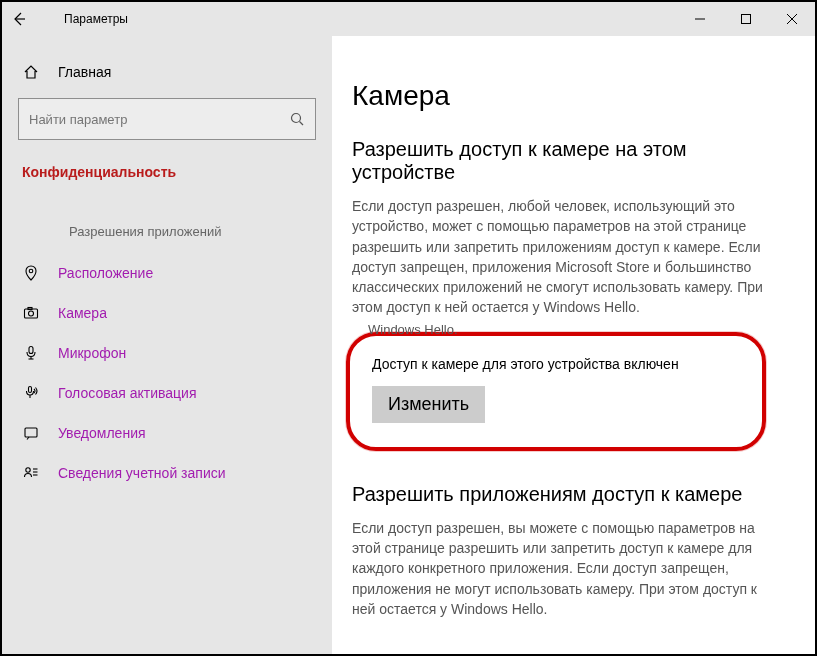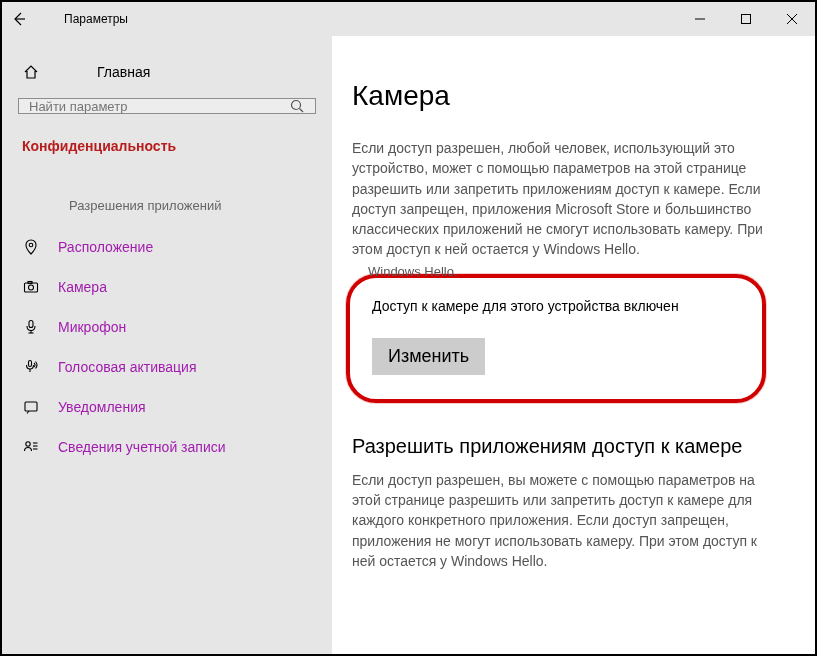--- a/index.html
+++ b/index.html
@@ -5,35 +5,35 @@
   * { box-sizing: border-box; margin: 0; padding: 0; }
   body { font-family: "Segoe UI", Tahoma, sans-serif; background: #fff; }
   .window { width: 817px; height: 656px; border: 2px solid #000; position: relative; overflow: hidden; background: #fff; display: flex; flex-direction: column; }
   .titlebar { height: 34px; display: flex; align-items: center; background: #e6e6e6; }
   .back-btn { width: 34px; height: 34px; display: flex; align-items: center; justify-content: center; cursor: pointer; }
   .app-title { font-size: 12px; color: #000; margin-left: 28px; }
   .caption { margin-left: auto; display: flex; }
   .caption-btn { width: 46px; height: 34px; display: flex; align-items: center; justify-content: center; cursor: pointer; }
   .body { flex: 1; display: flex; overflow: hidden; }
   .sidebar { width: 330px; background: #e6e6e6; padding-top: 28px; overflow-y: auto; }
-  .home-row { display: flex; align-items: center; padding: 0 20px 18px 20px; font-size: 14px; cursor: pointer; gap: 39px; }
+  .home-row { display: flex; align-items: center; padding: 0 20px 18px 20px; font-size: 14px; cursor: pointer; }
   .home-row .icon { width: 18px; margin-right: 18px; display:flex; align-items:center; justify-content:center; }
   .search-wrap { padding: 0 16px 20px 16px; }
-  .search { display: flex; align-items: center; border: 1px solid #8e8e8e; background: #ededed; height: 16px; padding: 0 10px; }
+  .search { display: flex; align-items: center; border: 1px solid #8e8e8e; background: #ededed; height: 42px; padding: 0 10px; }
   .search input { flex: 1; border: none; background: transparent; outline: none; font-size: 13px; color: #555; }
   .search-icon { width: 16px; height: 16px; display:flex; align-items:center; justify-content:center; }
   .section-label { font-size: 14px; font-weight: 600; padding: 4px 20px 26px 20px; color:#b91c1c; }
   .group-label { font-size: 13px; color: #666; padding: 18px 20px 14px 20px; margin-left: 47px; }
   .nav-item { display: flex; align-items: center; padding: 12px 20px; font-size: 14px; color: #a21caf; cursor: pointer; }
   .nav-item .icon { width: 18px; margin-right: 18px; display:flex; align-items:center; justify-content:center; }
   .content { flex: 1; padding: 44px 36px 20px 20px; overflow-y: auto; position: relative; }
   .page-title { font-size: 28px; font-weight: 400; margin-bottom: 26px; }
   .h2 { font-size: 20px; font-weight: 400; margin-bottom: 12px; }
   .p { font-size: 14px; color: #555; line-height: 1.45; margin-bottom: 24px; max-width: 420px; }
-  .status-line { font-size: 14px; color: #000; margin-bottom: 24px; }
+  .status-line { font-size: 14px; color: #000; margin-bottom: 14px; }
   .change-btn { background: #ccc; border: none; padding: 8px 16px; font-size: 18px; cursor: pointer; }
   .highlight { border: 4px solid #d10000; border-radius: 30px; padding: 20px 22px 24px 22px; margin: -10px 0 32px -6px; box-shadow: 0 0 0 1px rgba(209,0,0,.2); max-width: 420px; position:relative; background:transparent; }
   .cutoff { position:absolute; top:-14px; left:18px; font-size:13px; color:#555; }
   svg { display:block; }
 </style>
 </head>
 <body>
 
 <div class="window">
   <div class="titlebar">
@@ -148,20 +148,21 @@
               <line x1="10" y1="7" x2="14.5" y2="7" stroke="#000" stroke-width="1.1"></line>
               <line x1="10" y1="10" x2="14.5" y2="10" stroke="#000" stroke-width="1.1"></line>
             </svg>
           </span>
         <span>Сведения учетной записи</span>
       </div>
     </div>
 
     <div class="content">
       <div class="page-title">Камера</div>
+      <div class="h2">Разрешить доступ к камере на этом устройстве</div>
       <div class="p">Если доступ разрешен, любой человек, использующий это устройство, может с помощью параметров на этой странице разрешить или запретить приложениям доступ к камере. Если доступ запрещен, приложения Microsoft Store и большинство классических приложений не смогут использовать камеру. При этом доступ к ней остается у Windows Hello.</div>
 
       <div class="highlight">
         <div class="cutoff">Windows Hello.</div>
         <div class="status-line">Доступ к камере для этого устройства включен</div>
         <button class="change-btn">Изменить</button>
       </div>
 
       <div class="h2">Разрешить приложениям доступ к камере</div>
       <div class="p">Если доступ разрешен, вы можете с помощью параметров на этой странице разрешить или запретить доступ к камере для каждого конкретного приложения. Если доступ запрещен, приложения не могут использовать камеру. При этом доступ к ней остается у Windows Hello.</div>

